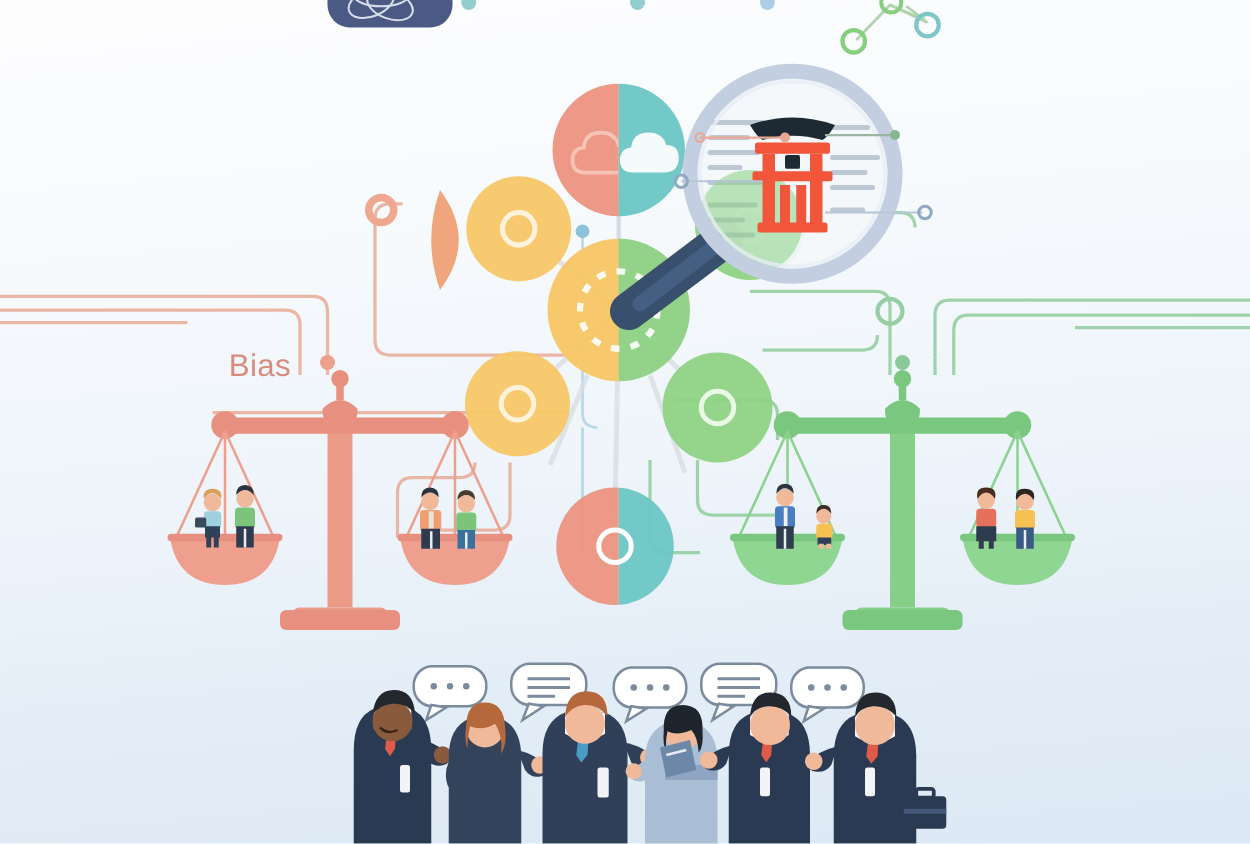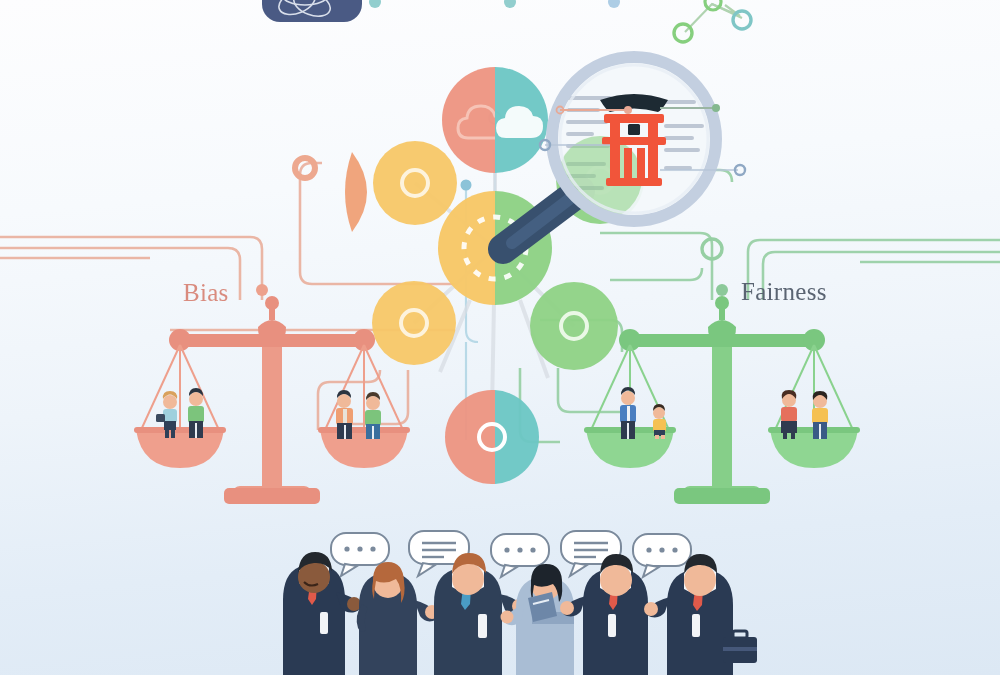--- a/index.html
+++ b/index.html
@@ -10,21 +10,21 @@
   }
   #stage{
     position:relative;
     width:1000px;height:675px;
     overflow:hidden;
     background:linear-gradient(175deg,#fdfdfe 0%,#f7fafd 28%,#eef4fa 55%,#e3edf7 78%,#dce8f4 100%);
   }
   .svgfull{position:absolute;left:0;top:0;}
   .lbl{
     position:absolute;
-    font-family:Liberation Serif, serif;
+    font-family:Liberation Sans, sans-serif;
     white-space:nowrap;
     user-select:none;
     text-align:right;
   }
   #bias-label{
     left:183px;top:279px;
     font-size:25px;
     color:#d98b7e;
     letter-spacing:.3px;
   }
@@ -495,15 +495,14 @@
       <path d="M670 597 q-16 4 -22 12 q-4 6 3 8 q9 2 14 -5 z" fill="#2a3a53"></path>
       <circle cx="651" cy="609" r="7" fill="#f0b999"></circle>
       <rect x="692" y="614" width="8" height="23" rx="2" fill="#f2f4f7"></rect>
       <rect x="723" y="637" width="34" height="26" rx="3" fill="#2a3a53"></rect>
       <rect x="733" y="631" width="14" height="7" rx="2" fill="none" stroke="#2a3a53" stroke-width="3"></rect>
       <rect x="723" y="647" width="34" height="4" fill="#46587a"></rect>
     </g>
   </svg>
 
   <div class="lbl" id="bias-label">Bias</div>
-  <div class="lbl" id="fairness-label">Fairness</div>
 
 </div>
 
 </body></html>

